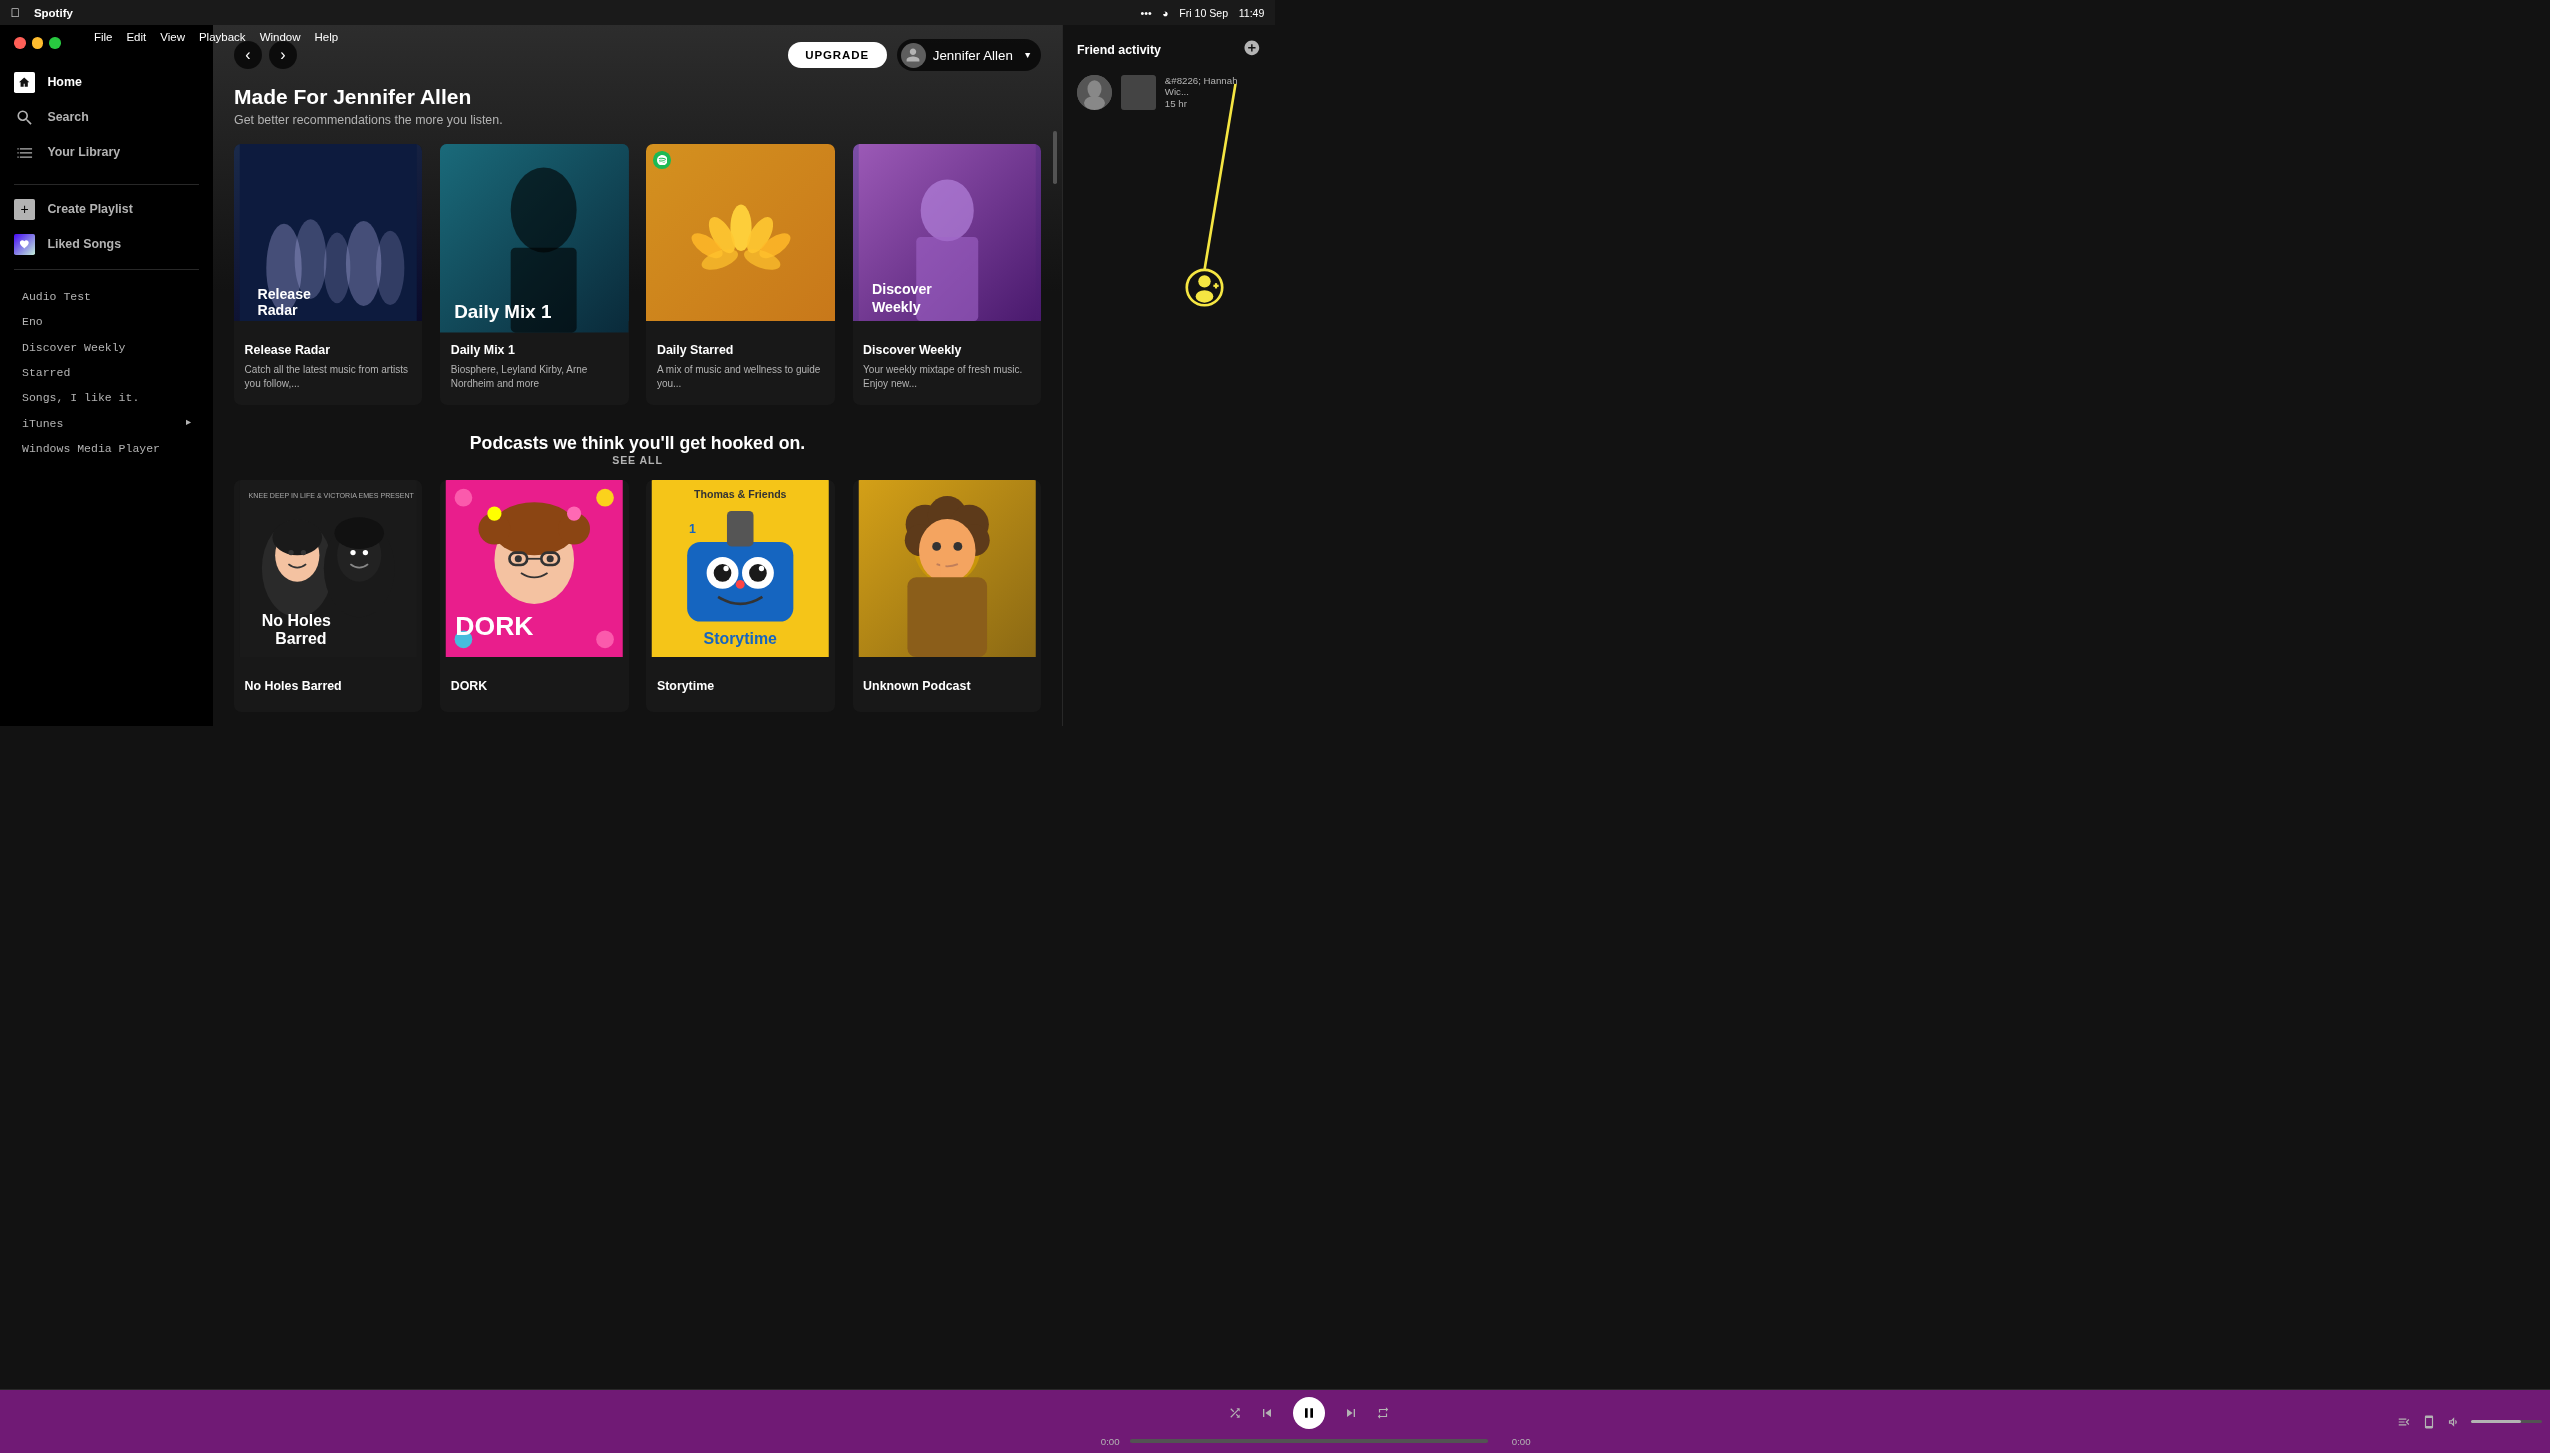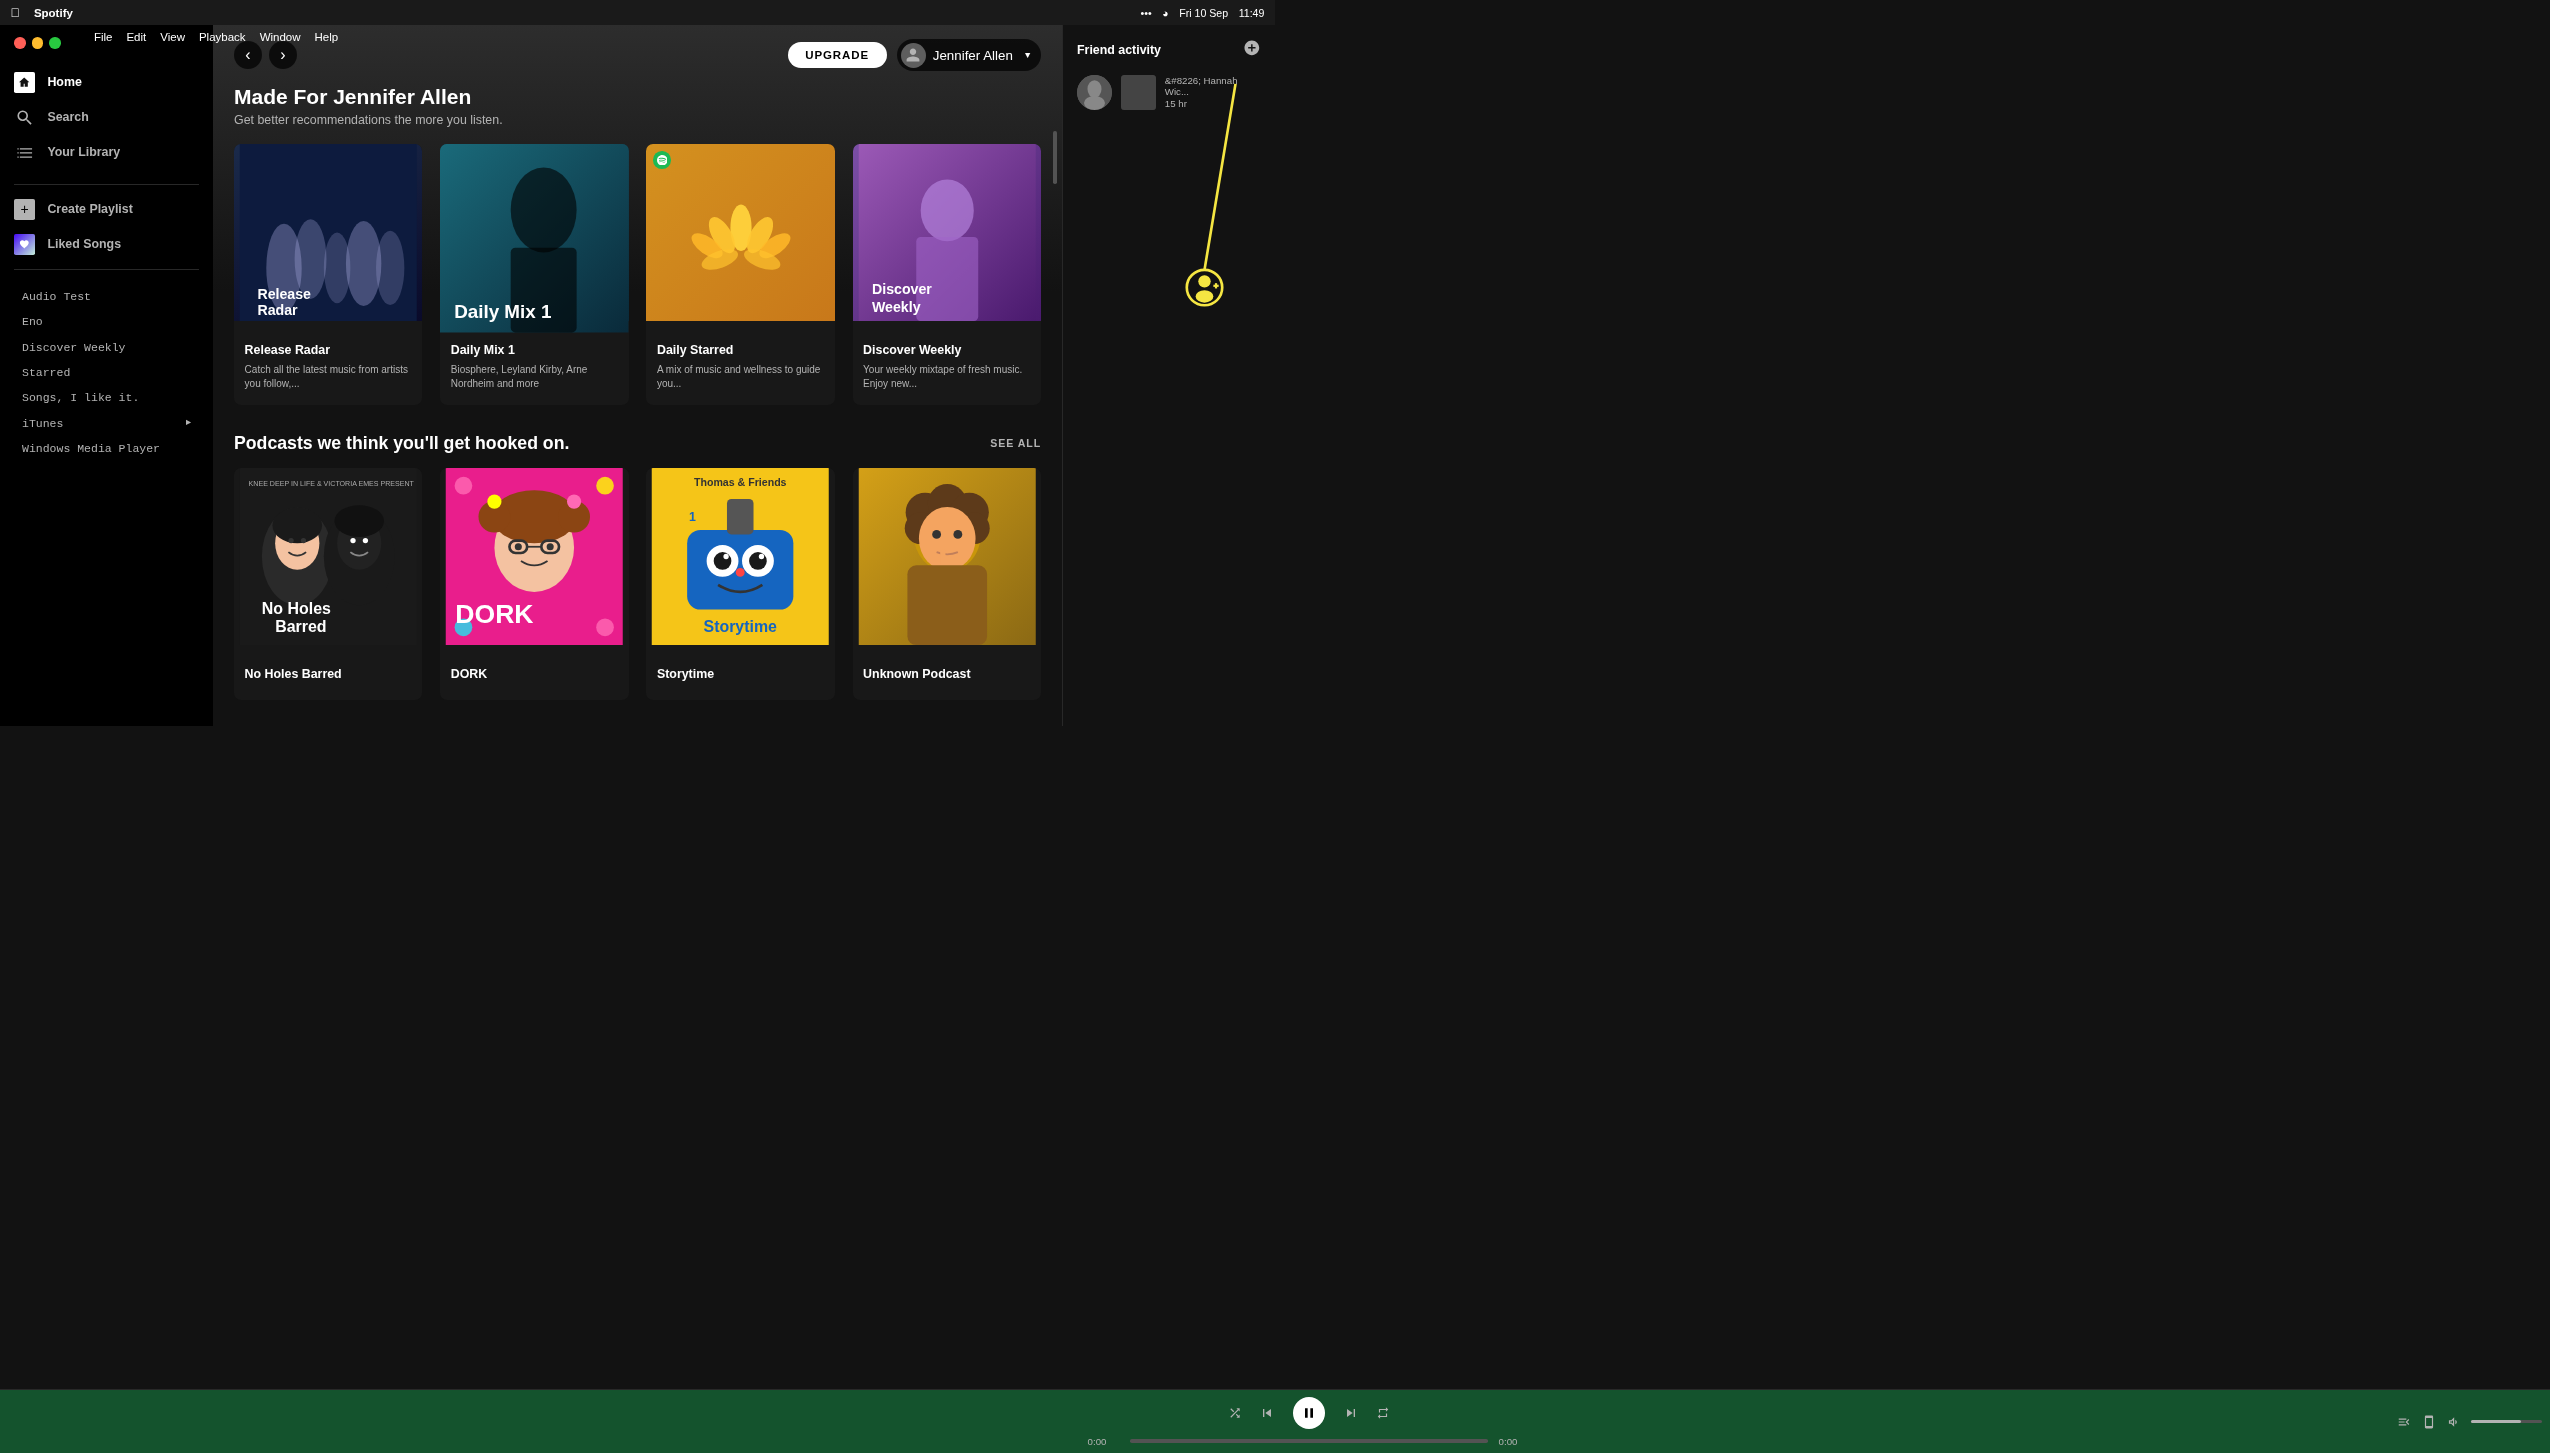--- a/index.html
+++ b/index.html
@@ -278,46 +278,48 @@
       color: #b3b3b3;
       line-height: 1.4;
     }
 
     
     .section-header {
       display: flex;
       align-items: center;
       justify-content: space-between;
       margin-bottom: 14px;
+      flex-direction: column;
     }
     .see-all-btn {
       font-size: 10.6px;
       color: #b3b3b3;
       font-weight: 700;
       letter-spacing: 0.9px;
       text-transform: uppercase;
       cursor: pointer;
       background: none;
       border: none;
       color: #b3b3b3;
     }
 
     
     .player-bar {
       position: fixed;
       bottom: 0;
       left: 0;
       right: 0;
       height: 64px;
-      background: #14532d;
+      background: #701a75;
       border-top: 0.9px solid #282828;
       display: flex;
       align-items: center;
       padding: 0 8px;
       z-index: 200;
+      text-align: right;
     }
     .player-controls {
       flex: 1;
       display: flex;
       align-items: center;
       justify-content: center;
       flex-direction: column;
       gap: 7px;
     }
     .player-buttons {

